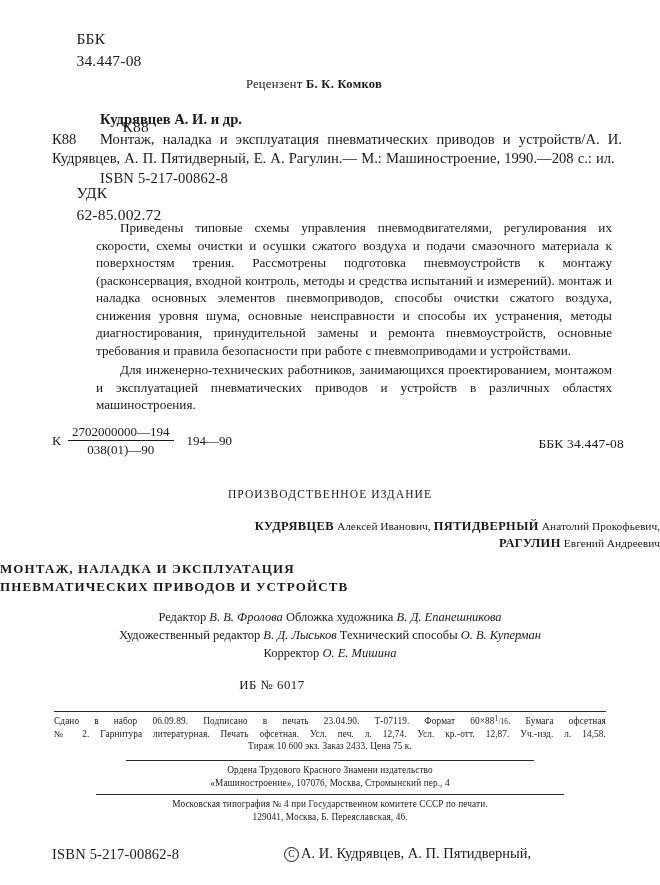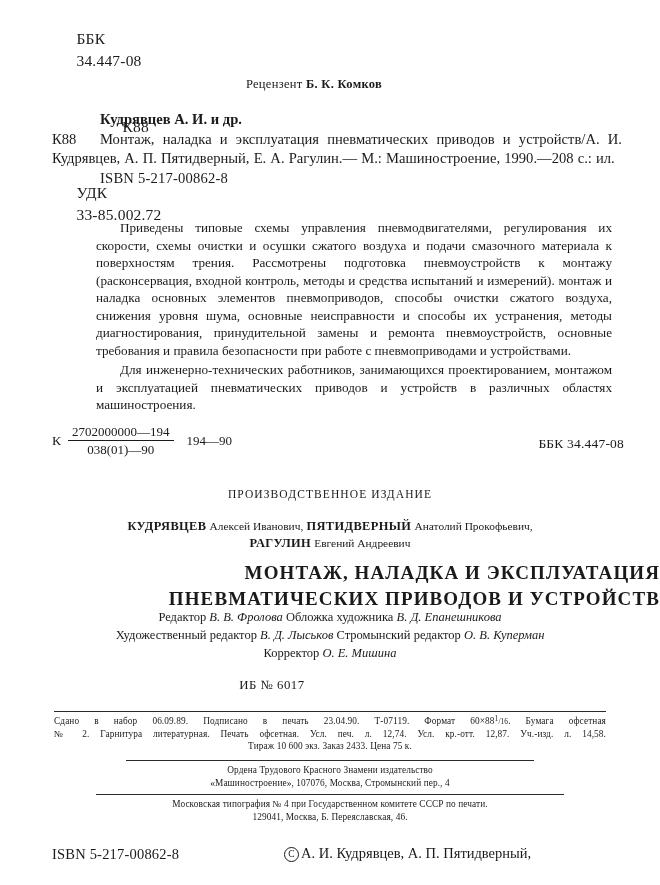--- a/index.html
+++ b/index.html
@@ -148,33 +148,33 @@
     width: 660px;
     text-align: center;
     font-size: 11.5px;
     letter-spacing: 1.1px;
   }
   .prod-authors {
     position: absolute;
     left: 0;
     top: 518px;
     width: 660px;
-    text-align: center;
+    text-align: right;
     font-size: 12.4px;
     line-height: 1.36;
   }
   .prod-authors .caps { font-weight: bold; letter-spacing: 0.4px; }
   .prod-authors .small { font-size: 11.4px; }
   .prod-title {
     position: absolute;
     left: 0;
     top: 560px;
     width: 660px;
-    text-align: right;
-    font-size: 19px;
+    text-align: left;
+    font-size: 13px;
     font-weight: bold;
     line-height: 1.37;
     letter-spacing: 1.1px;
   }
 
   
   .staff {
     position: absolute;
     left: 0;
     top: 609px;
@@ -282,21 +282,21 @@
   <div class="class-block">
     <div class="class-row">
       <span class="class-label">ББК</span>
       <span>34.447-08</span>
     </div>
     <div class="class-row">
       <span class="class-k88">К88</span>
     </div>
     <div class="class-row">
       <span class="class-label">УДК</span>
-      <span>33-85.002.72</span>
+      <span>62-85.002.72</span>
     </div>
   </div>
 
   <div class="reviewer">
     <span>Рецензент</span>
     <b>Б. К. Комков</b>
   </div>
 
   <div class="biblio">
     <div class="biblio-author">
@@ -344,21 +344,21 @@
   <div class="prod-title">
     <div>МОНТАЖ, НАЛАДКА И ЭКСПЛУАТАЦИЯ</div>
     <div>ПНЕВМАТИЧЕСКИХ ПРИВОДОВ И УСТРОЙСТВ</div>
   </div>
 
   <div class="staff">
     <div>
       <span>Редактор </span><i>В. В. Фролова</i><span> Обложка художника </span><i>В. Д. Епанешникова</i>
     </div>
     <div>
-      <span>Художественный редактор </span><i>В. Д. Лыськов</i><span> Стромынский редактор </span><i>О. В. Куперман</i>
+      <span>Художественный редактор </span><i>В. Д. Лыськов</i><span> Технический способы </span><i>О. В. Куперман</i>
     </div>
     <div>
       <span>Корректор </span><i>О. Е. Мишина</i>
     </div>
   </div>
 
   <div class="ib">ИБ № 6017</div>
 
   <div class="rule rule-1"></div>
   <div class="rule rule-2"></div>

